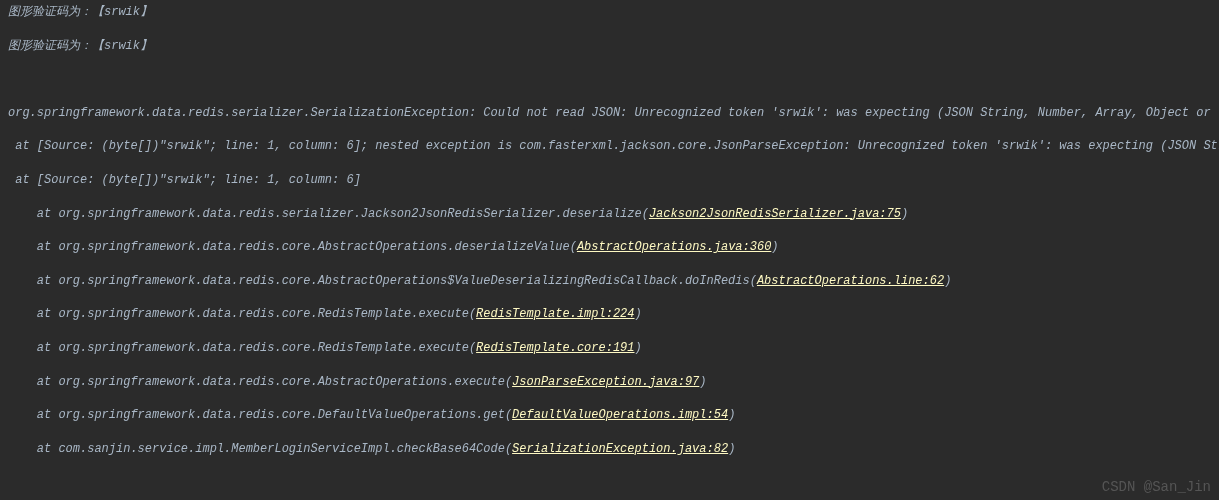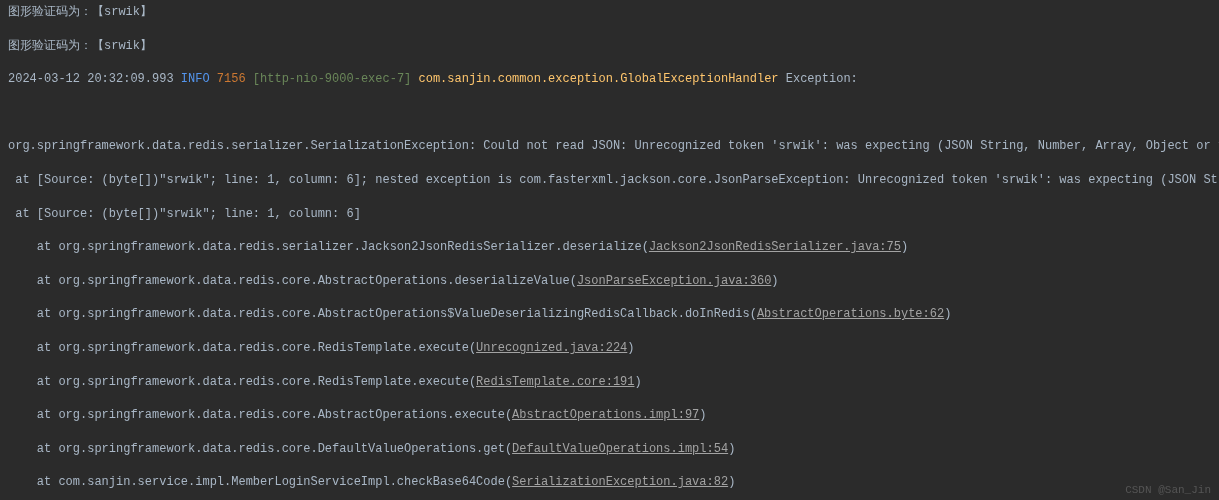--- a/index.html
+++ b/index.html
@@ -12,68 +12,68 @@
       color: #a9b7c6;
       font-family: 'Consolas', 'Monaco', 'Courier New', monospace;
       font-size: 12px;
       line-height: 1.4;
       padding: 4px 8px;
       white-space: nowrap;
       overflow: hidden;
     }
     .log-line {
       display: block;
+      font-style: italic;
     }
     .white-text {
       color: #a9b7c6;
     }
     .info-level {
       color: #5394ec;
     }
     .thread-id {
       color: #cc7832;
     }
     .thread-name {
       color: #6a8759;
     }
     .exception-class {
       color: #ffc66d;
     }
     .link {
-      color: #a3a3a3;
+      color: #fef9c3;
       text-decoration: underline;
       cursor: pointer;
     }
     .watermark {
       position: fixed;
       bottom: 2px;
       right: 8px;
       color: #555;
-      font-size: 11px;
+      font-size: 14px;
     }
     pre {
       font-family: inherit;
     }
   </style>
 </head>
 <body>
 
 <pre><span class="log-line"><span>图形验证码为：</span><span>【srwik】</span></span>
 <span class="log-line"><span>图形验证码为：</span><span>【srwik】</span></span>
-<span class="log-line"><span class="white-text">2024-03-12 20:32:09.993 </span><span class="info-level">INFO </span><span class="thread-id">7156 </span><span class="thread-name">[http-nio-9000-exec-7] </span><span class="exception-class">com.sanjin.common.exception.GlobalExceptionHandler </span><span class="white-text">Exception:</span></span>
 <span class="log-line"> </span>
 <span class="log-line">org.springframework.data.redis.serializer.SerializationException: Could not read JSON: Unrecognized token 'srwik': was expecting (JSON String, Number, Array, Object or token 'null', 'true' or 'false')</span>
 <span class="log-line"> at [Source: (byte[])"srwik"; line: 1, column: 6]; nested exception is com.fasterxml.jackson.core.JsonParseException: Unrecognized token 'srwik': was expecting (JSON String, Number, Array, Object or token 'null', 'true' or '</span>
 <span class="log-line"> at [Source: (byte[])"srwik"; line: 1, column: 6]</span>
 <span id="stack1-container"><span class="log-line"><span>    at org.springframework.data.redis.serializer.Jackson2JsonRedisSerializer.deserialize(</span><span class="link">Jackson2JsonRedisSerializer.java:75</span><span>)</span></span>
-<span class="log-line"><span>    at org.springframework.data.redis.core.AbstractOperations.deserializeValue(</span><span class="link">JsonParseException.java:360</span><span>)</span></span>
-<span class="log-line"><span>    at org.springframework.data.redis.core.AbstractOperations$ValueDeserializingRedisCallback.doInRedis(</span><span class="link">AbstractOperations.byte:62</span><span>)</span></span>
-<span class="log-line"><span>    at org.springframework.data.redis.core.RedisTemplate.execute(</span><span class="link">Unrecognized.java:224</span><span>)</span></span>
+<span class="log-line"><span>    at org.springframework.data.redis.core.AbstractOperations.deserializeValue(</span><span class="link">AbstractOperations.java:360</span><span>)</span></span>
+<span class="log-line"><span>    at org.springframework.data.redis.core.AbstractOperations$ValueDeserializingRedisCallback.doInRedis(</span><span class="link">AbstractOperations.line:62</span><span>)</span></span>
+<span class="log-line"><span>    at org.springframework.data.redis.core.RedisTemplate.execute(</span><span class="link">RedisTemplate.impl:224</span><span>)</span></span>
 <span class="log-line"><span>    at org.springframework.data.redis.core.RedisTemplate.execute(</span><span class="link">RedisTemplate.core:191</span><span>)</span></span>
-<span class="log-line"><span>    at org.springframework.data.redis.core.AbstractOperations.execute(</span><span class="link">AbstractOperations.impl:97</span><span>)</span></span>
+<span class="log-line"><span>    at org.springframework.data.redis.core.AbstractOperations.execute(</span><span class="link">JsonParseException.java:97</span><span>)</span></span>
 <span class="log-line"><span>    at org.springframework.data.redis.core.DefaultValueOperations.get(</span><span class="link">DefaultValueOperations.impl:54</span><span>)</span></span>
 <span class="log-line"><span>    at com.sanjin.service.impl.MemberLoginServiceImpl.checkBase64Code(</span><span class="link">SerializationException.java:82</span><span>)</span></span>
 
 
 
 
 </span>
 
 
 

